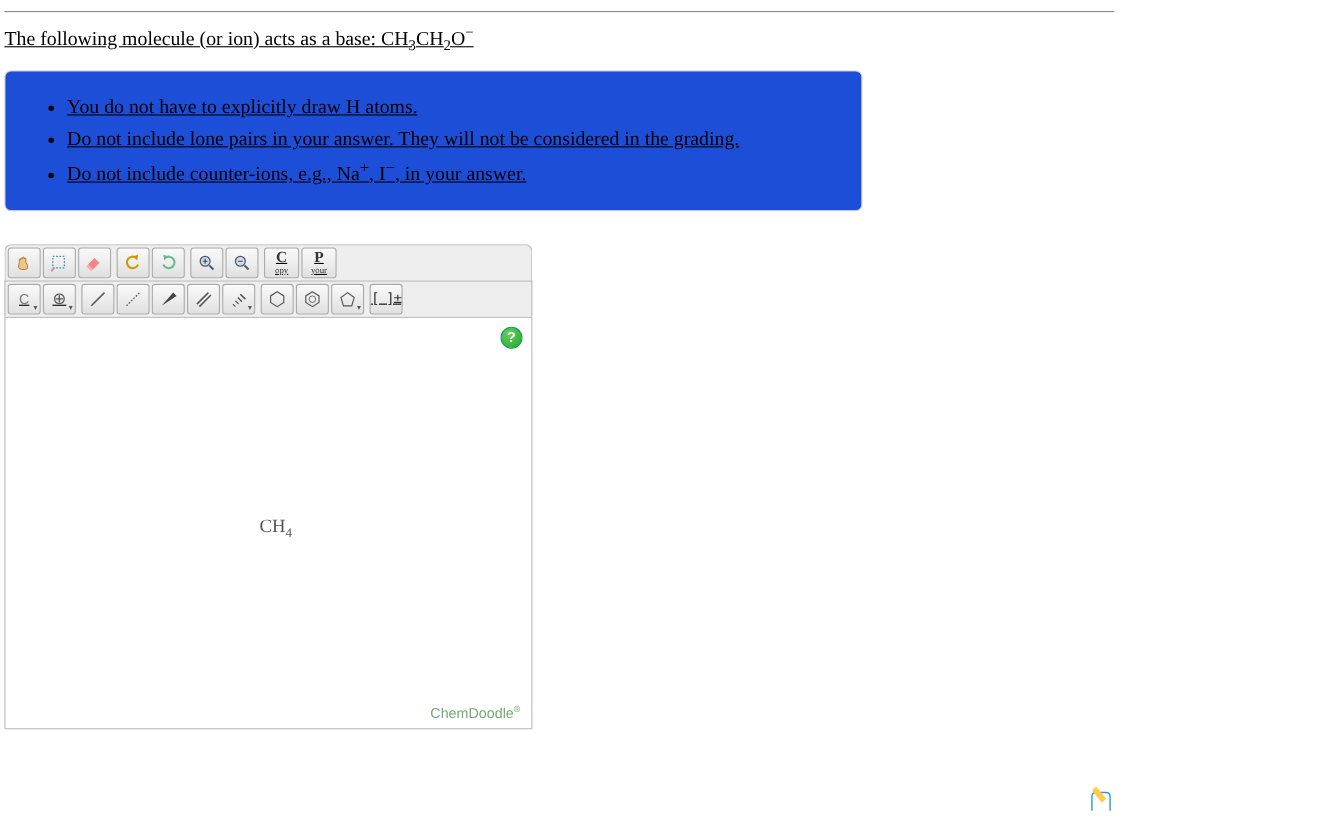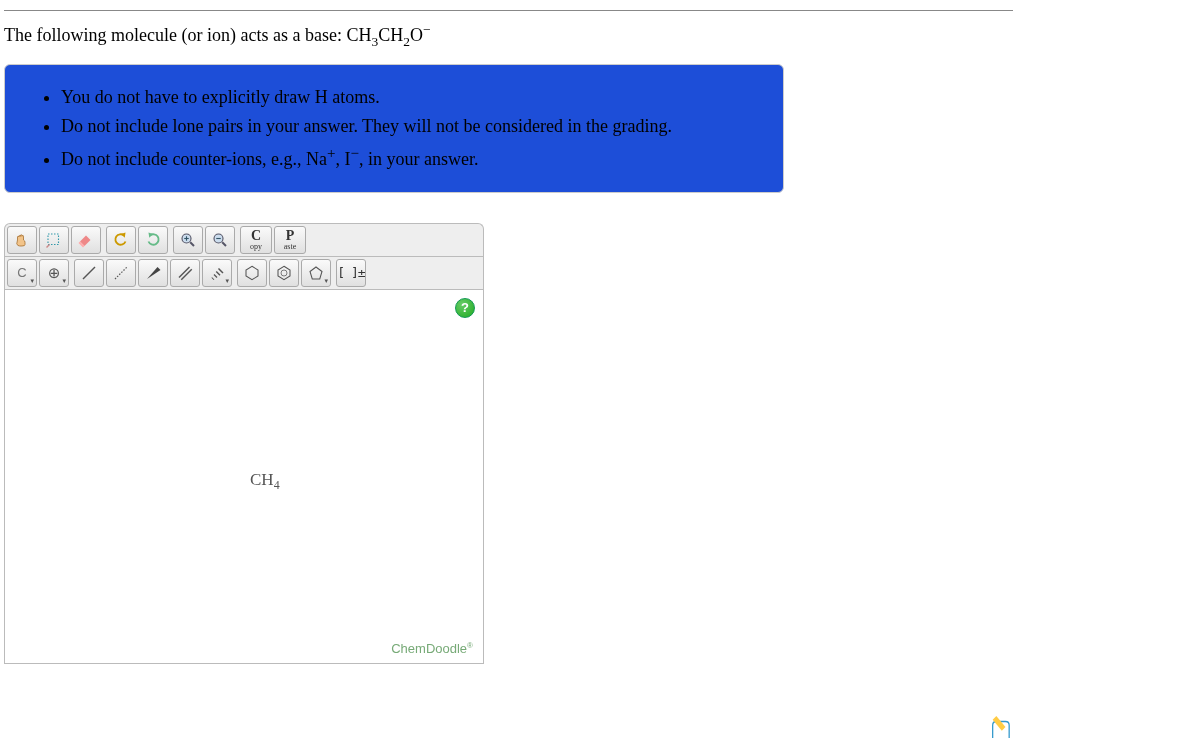--- a/index.html
+++ b/index.html
@@ -1,17 +1,17 @@
 <!DOCTYPE html>
 <html><head>
   <meta charset="utf-8">
   <style>
     * { margin: 0; padding: 0; box-sizing: border-box; }
     body { font-family: Georgia, 'Times New Roman', serif; background: #fff; color: #000; }
-    .page { width: 1017px; height: 746px; padding: 10px 4px; position: relative; }
+    .page { width: 1017px; height: 746px; padding: 10px 4px; position: relative; text-decoration: underline; }
     .top-rule { border-top: 1px solid #888; margin-bottom: 8px; }
     .question-text { font-size: 18px; line-height: 1.6; margin-bottom: 12px; }
     .formula { font-family: 'Times New Roman', serif; }
     .formula sub { font-size: 0.75em; vertical-align: sub; }
     .formula sup { font-size: 0.75em; vertical-align: super; }
     .instruction-box {
       border: 1px solid #ccc;
       border-radius: 6px;
       padding: 18px 26px;
       margin: 8px 0 30px;
@@ -69,21 +69,21 @@
       color: #fff;
       font-weight: bold;
       font-size: 13px;
       font-family: Arial, sans-serif;
       border: 1px solid #195;
       display: flex; align-items: center; justify-content: center;
       cursor: pointer;
     }
     .canvas-mol {
       position: absolute;
-      left: 245px; top: 180px;
+      left: 231px; top: 180px;
       font-family: 'Times New Roman', serif;
       font-size: 17px;
       color: #555;
       text-align: center;
     }
     .canvas-mol sub { font-size: 0.7em; }
     .watermark {
       position: absolute;
       bottom: 6px; right: 10px;
       font-family: Arial, sans-serif;
@@ -169,21 +169,21 @@
             </svg>
         </div>
       </div>
       <div class="tgroup">
         <div class="tbtn wlabel">
           <span class="big">C</span>
           <span>opy</span>
         </div>
         <div class="tbtn wlabel">
           <span class="big">P</span>
-          <span>aste</span>
+          <span>your</span>
         </div>
       </div>
     </div>
 
     <div class="toolbar-row second">
       <div class="tgroup">
         <div class="tbtn drop-caret" style="font-family:Arial;font-size:13px;color:#777;">
           <span>C</span>
         </div>
         <div class="tbtn drop-caret" style="font-size:15px;color:#555;">

